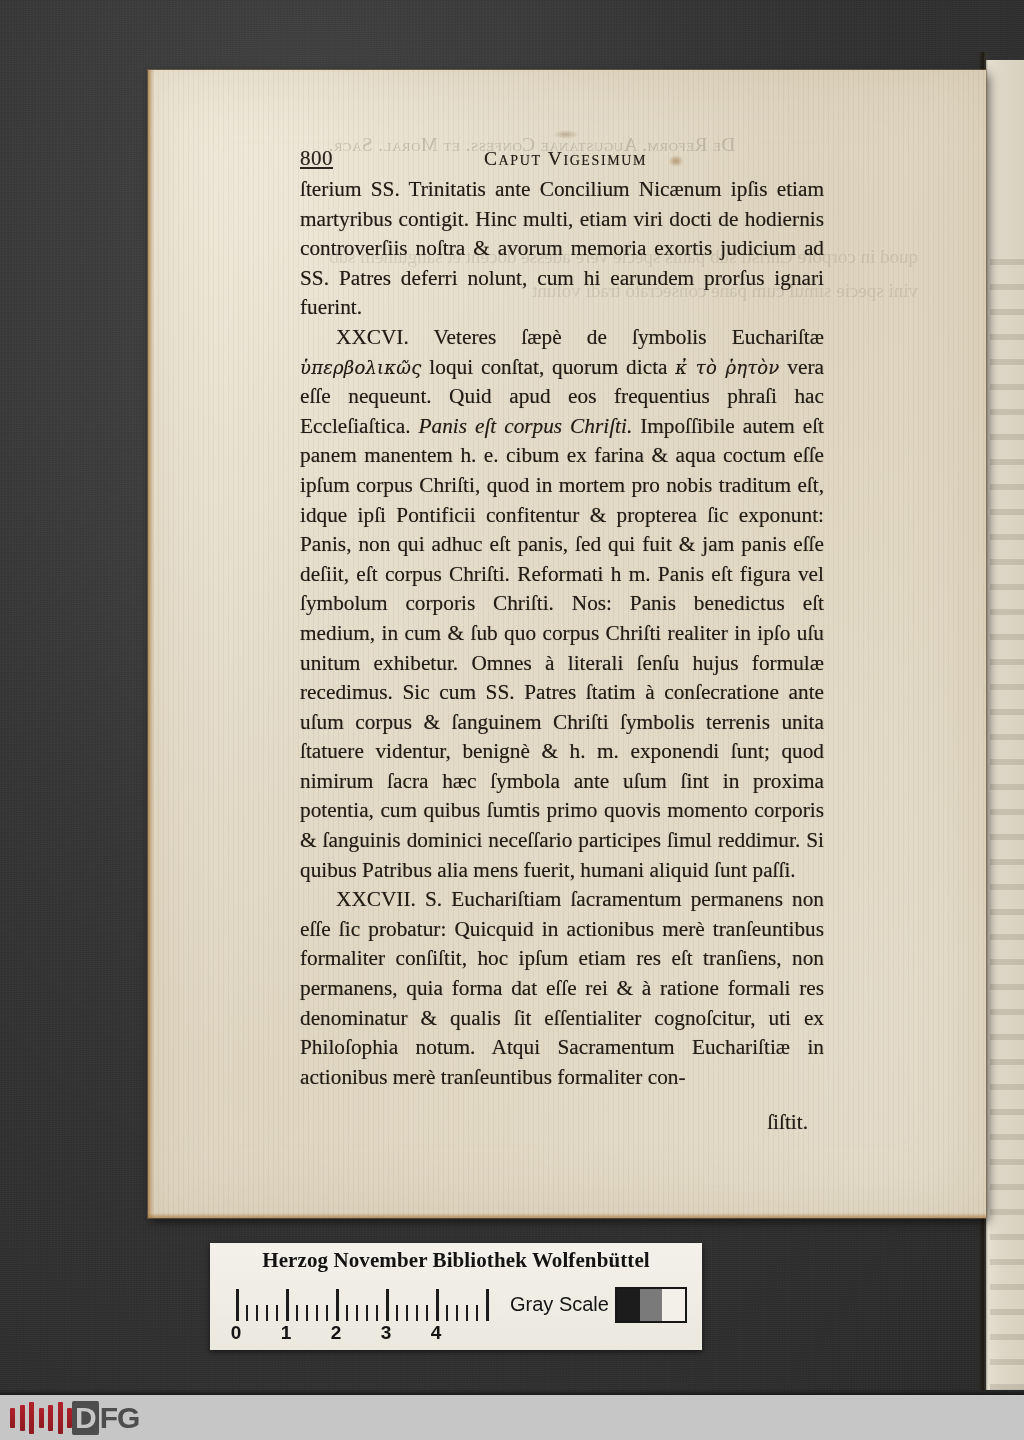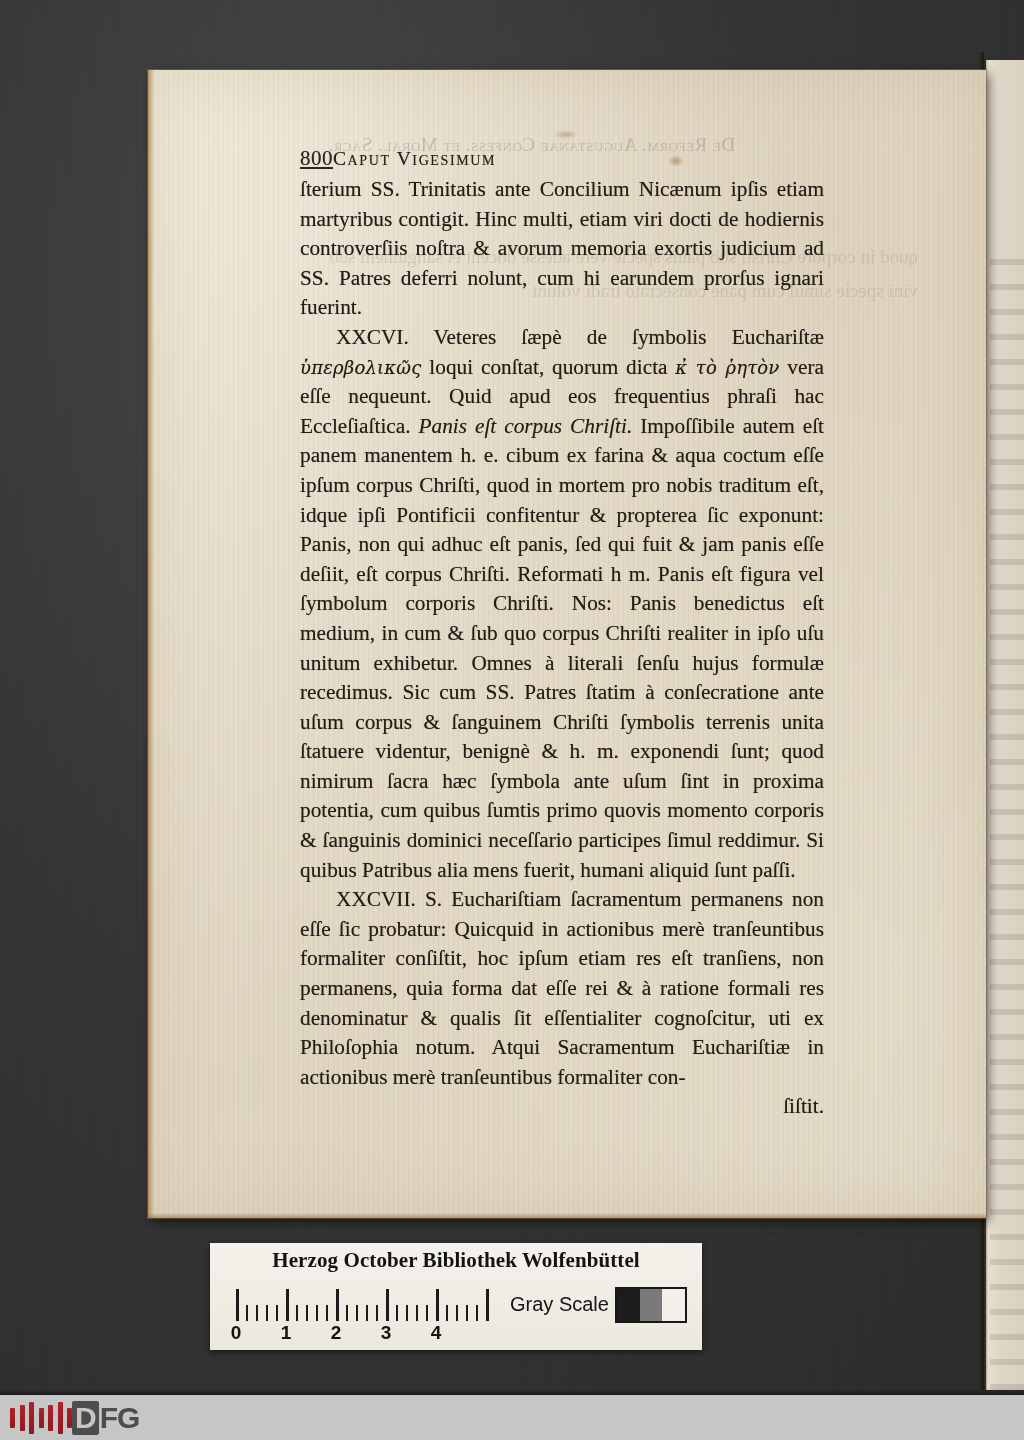--- a/index.html
+++ b/index.html
@@ -143,21 +143,21 @@
     margin-bottom:4px;
   }
   #folio-number{
     font-size:21px;
     color:#2b2620;
     letter-spacing:.5px;
     text-decoration:underline;
   }
   #chapter-head{
     flex:1;
-    text-align:left;
+    text-align:center;
     font-size:19.5px;
     font-variant: small-caps;
     letter-spacing:1.6px;
     color:#241f19;
     padding-right:26px;
   }
 
   .para{
     margin:0;
     font-size:21.3px;
@@ -174,21 +174,21 @@
     font-family:"DejaVu Serif", serif;
     font-size:18px;
     font-style:italic;
     letter-spacing:.2px;
   }
   #last-line{
     text-align:right;
     font-size:21.3px;
     line-height:29.6px;
     color:#211c16;
-    margin:0;
+    margin:16px;
   }
 
   
   .para, #last-line, #folio-number, #chapter-head{
     text-shadow: 0 0 .7px rgba(60,48,34,.55);
   }
 
   
   #scale-card{
     position:absolute;
@@ -329,21 +329,21 @@
 
     <p class="para" id="para-continuation"><span>ſterium SS. Trinitatis ante Concilium Nicænum ipſis etiam martyribus contigit.   Hinc multi, etiam viri docti de hodiernis controverſiis noſtra &amp; avorum memoria exortis judicium ad SS. Patres deferri nolunt, cum hi earundem prorſus ignari fuerint.</span></p>
     <p class="para" id="para-xxcvi"><span class="indent"></span><span>XXCVI.   Veteres ſæpè de ſymbolis Euchariſtæ </span><span class="greek">ὑπερβολικῶς</span><span> loqui conſtat, quorum dicta </span><span class="greek">κ̓ τὸ ῥητὸν</span><span> vera eſſe nequeunt. Quid apud eos frequentius phraſi hac Eccleſiaſtica.   </span><i>Panis eſt corpus Chriſti.</i><span> Impoſſibile autem eſt panem manentem h. e. cibum ex farina &amp; aqua coctum eſſe ipſum corpus Chriſti, quod in mortem pro nobis traditum eſt, idque ipſi Pontificii confitentur &amp; propterea ſic exponunt: Panis, non qui adhuc eſt panis, ſed qui fuit &amp; jam panis eſſe deſiit, eſt corpus Chriſti.   Reformati h m. Panis eſt figura vel ſymbolum corporis Chriſti.   Nos: Panis benedictus eſt medium, in cum &amp; ſub quo corpus Chriſti realiter in ipſo uſu unitum exhibetur.   Omnes à literali ſenſu hujus formulæ recedimus. Sic cum SS. Patres ſtatim à conſecratione ante uſum corpus &amp; ſanguinem Chriſti ſymbolis terrenis unita ſtatuere videntur, benignè &amp; h. m. exponendi ſunt; quod nimirum ſacra hæc ſymbola ante uſum ſint in proxima potentia, cum quibus ſumtis primo quovis momento corporis &amp; ſanguinis dominici neceſſario participes ſimul reddimur. Si quibus Patribus alia mens fuerit, humani aliquid ſunt paſſi.</span></p>
     <p class="para" id="para-xxcvii"><span class="indent"></span><span>XXCVII.   S. Euchariſtiam ſacramentum permanens non eſſe ſic probatur: Quicquid in actionibus merè tranſeuntibus formaliter conſiſtit, hoc ipſum etiam res eſt tranſiens, non permanens, quia forma dat eſſe rei &amp; à ratione formali res denominatur &amp; qualis ſit eſſentialiter cognoſcitur, uti ex Philoſophia notum.   Atqui Sacramentum Euchariſtiæ in actionibus merè tranſeuntibus formaliter con-</span></p>
     <p id="last-line">ſiſtit.</p>
 
   </div>
 </div>
 
 <div id="scale-card">
-  <div id="scale-card-title">Herzog October Bibliothek Wolfenbüttel</div>
+  <div id="scale-card-title">Herzog November Bibliothek Wolfenbüttel</div>
 
   <div id="ruler">
       <div class="tick" style="left: 0px; height: 32px; width: 2.5px;"></div>
       <div class="tick" style="left: 10px; height: 16px; width: 1.5px;"></div>
       <div class="tick" style="left: 20px; height: 16px; width: 1.5px;"></div>
       <div class="tick" style="left: 30px; height: 16px; width: 1.5px;"></div>
       <div class="tick" style="left: 40px; height: 16px; width: 1.5px;"></div>
       <div class="tick" style="left: 50px; height: 32px; width: 2.5px;"></div>
       <div class="tick" style="left: 60px; height: 16px; width: 1.5px;"></div>
       <div class="tick" style="left: 70px; height: 16px; width: 1.5px;"></div>

